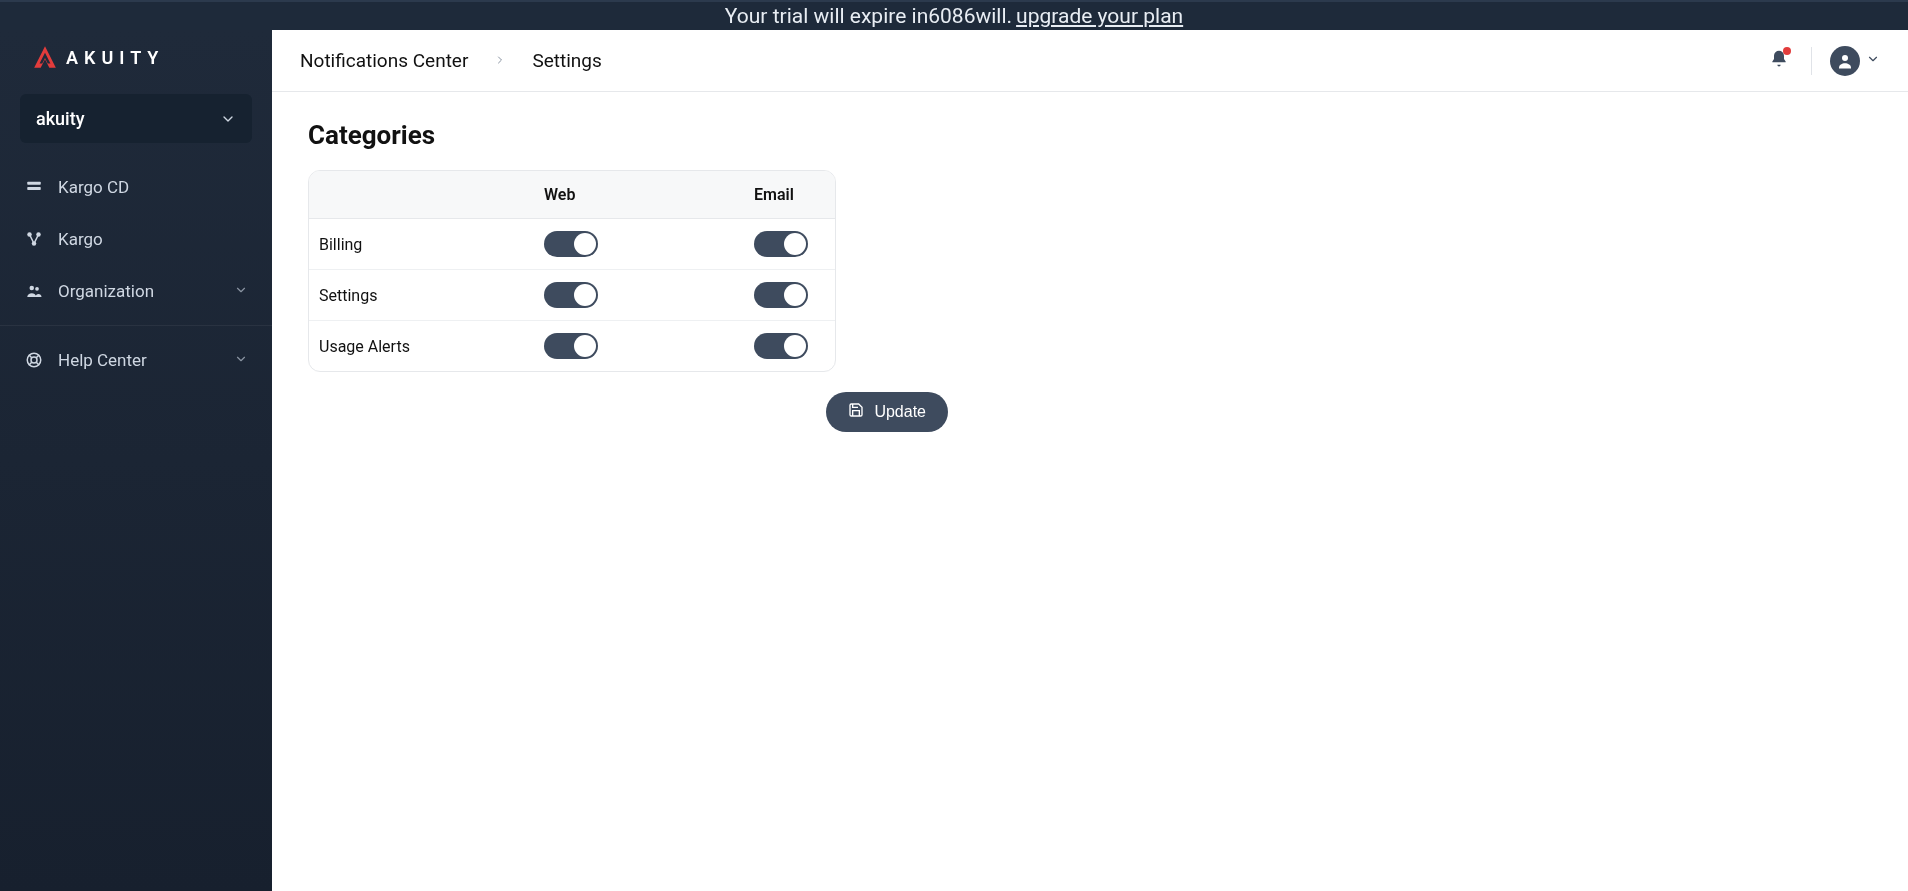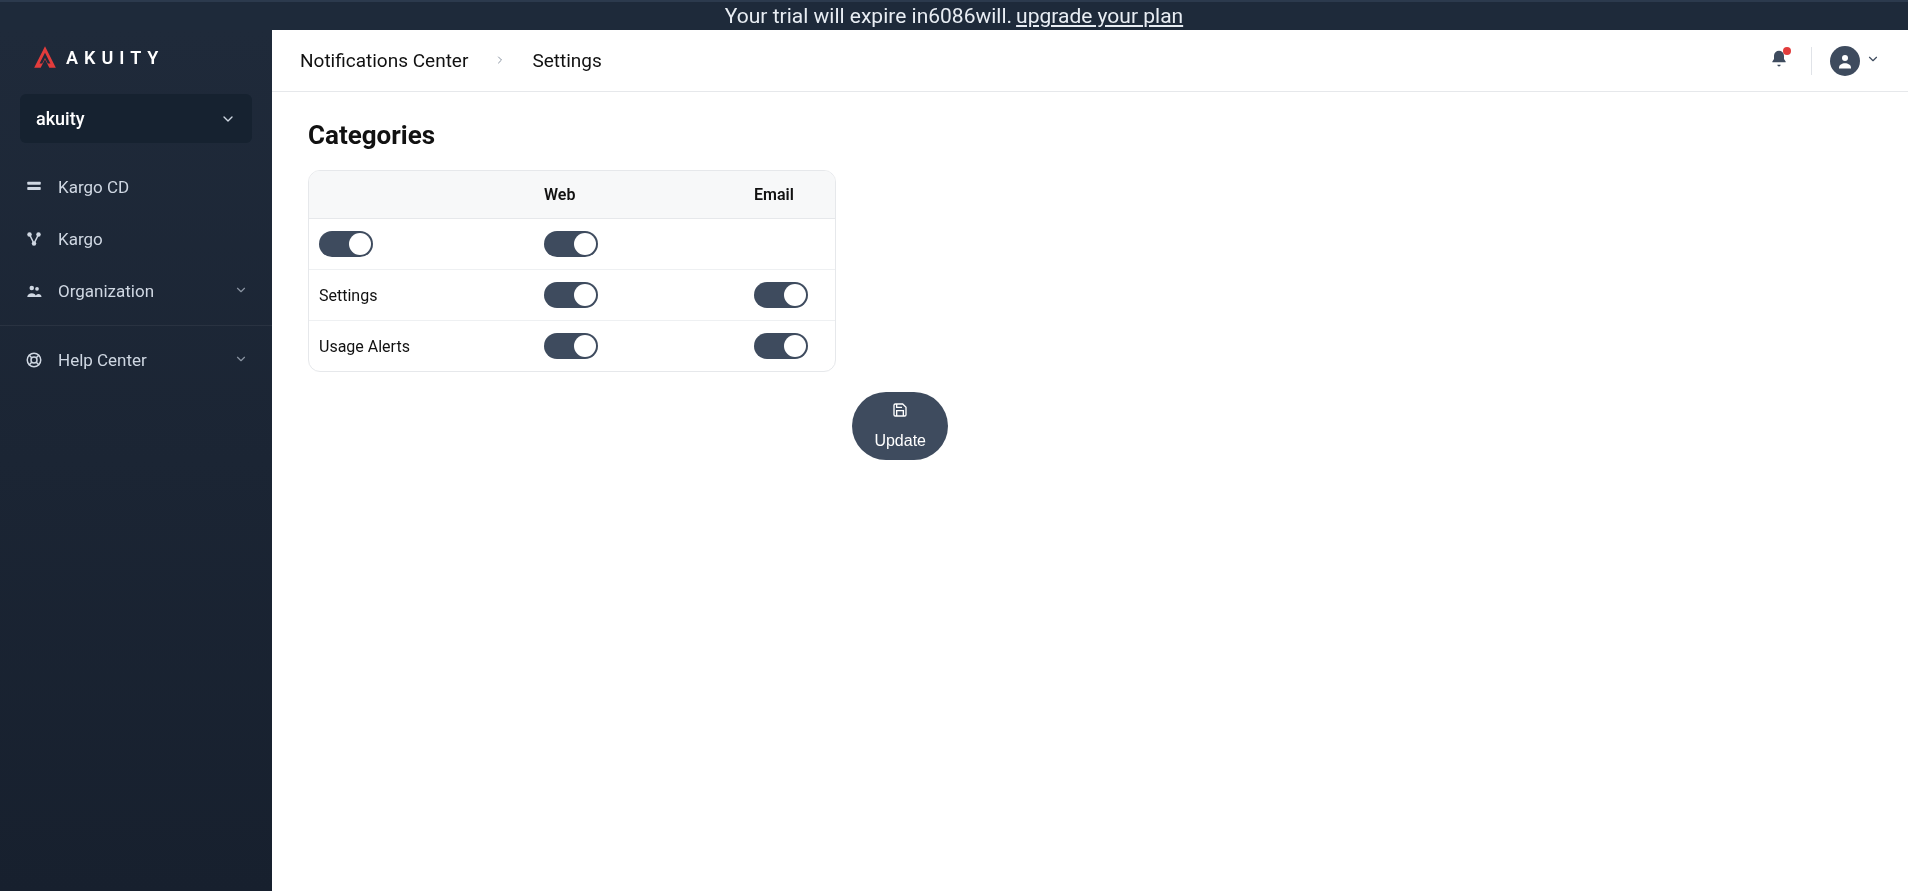--- a/index.html
+++ b/index.html
@@ -195,21 +195,20 @@
     background: #3e4b5e;
     color: #fff;
     border: none;
     border-radius: 999px;
     padding: 10px 22px;
     font-size: 16px;
     display: inline-flex;
     align-items: center;
     gap: 10px;
     cursor: pointer;
-    flex-direction: column;
   }
 </style>
 </head>
 <body>
 
 <div class="trial-banner">
   <span>Your trial will expire in </span>
   <span>6086</span>
   <span> will. </span>
   <a>upgrade your plan</a>
@@ -335,20 +334,21 @@
       <h1 class="page-title">Categories</h1>
 
       <div class="cat-table">
         <div class="cat-header">
           <div class="cell"></div>
           <div class="cell">Web</div>
           <div class="cell">Email</div>
         </div>
 
         <div class="cat-row">
+          <div class="cell">Billing</div>
           <div class="cell">
               <div class="toggle">
                 <div class="knob"></div>
               </div>
             </div>
           <div class="cell">
               <div class="toggle">
                 <div class="knob"></div>
               </div>
             </div>

